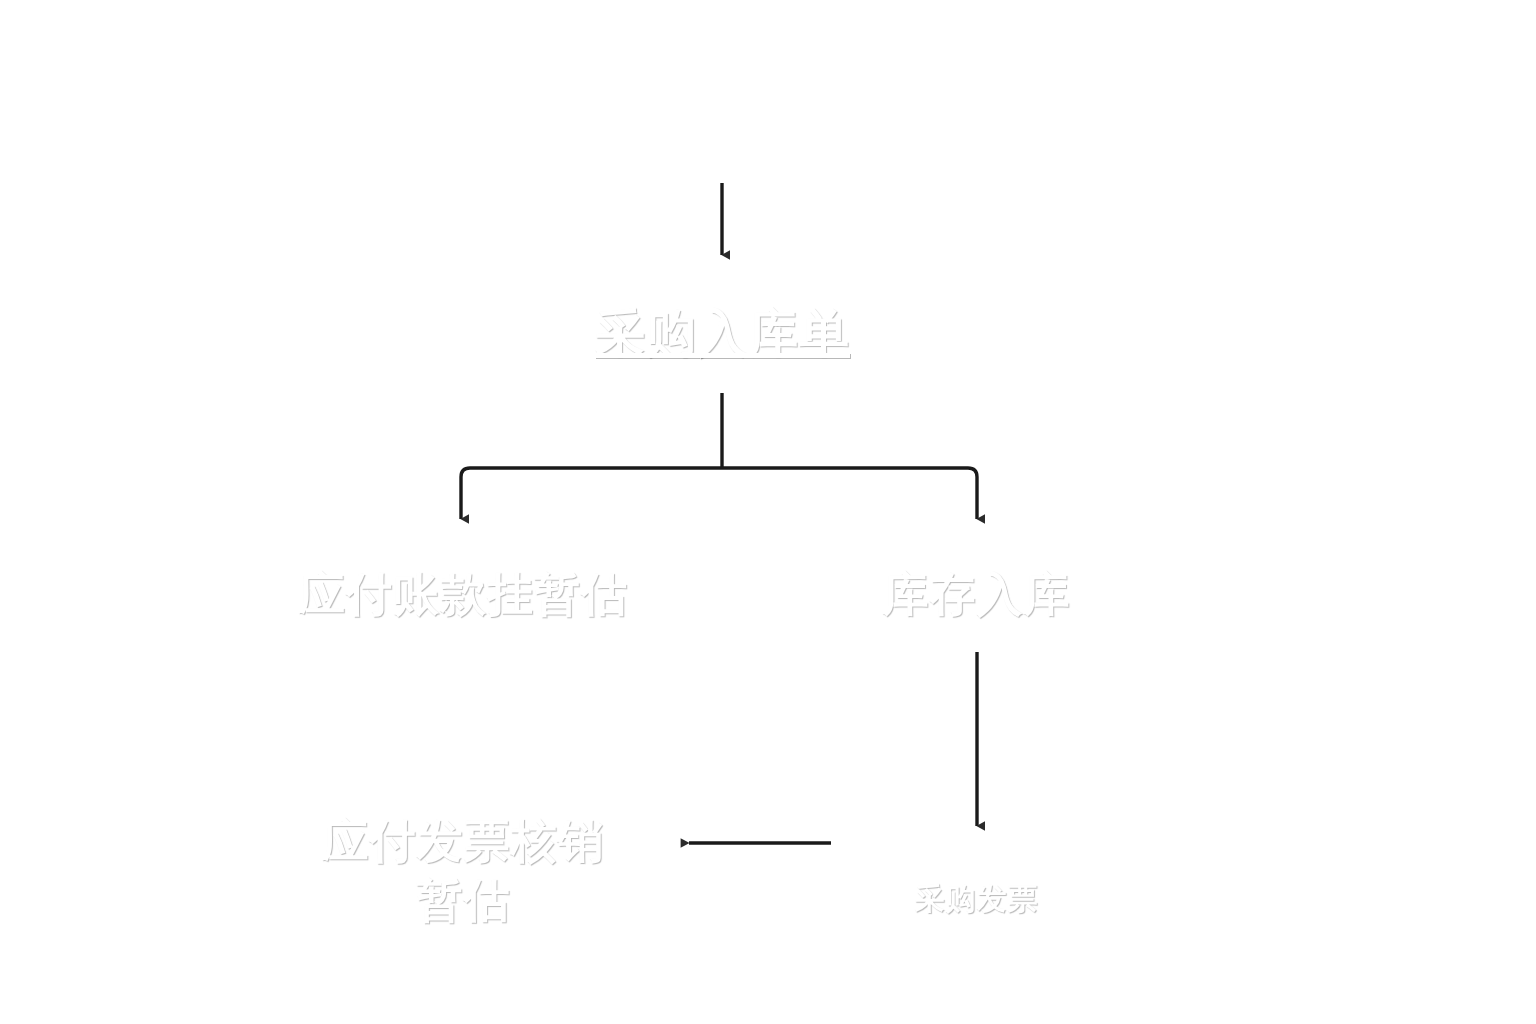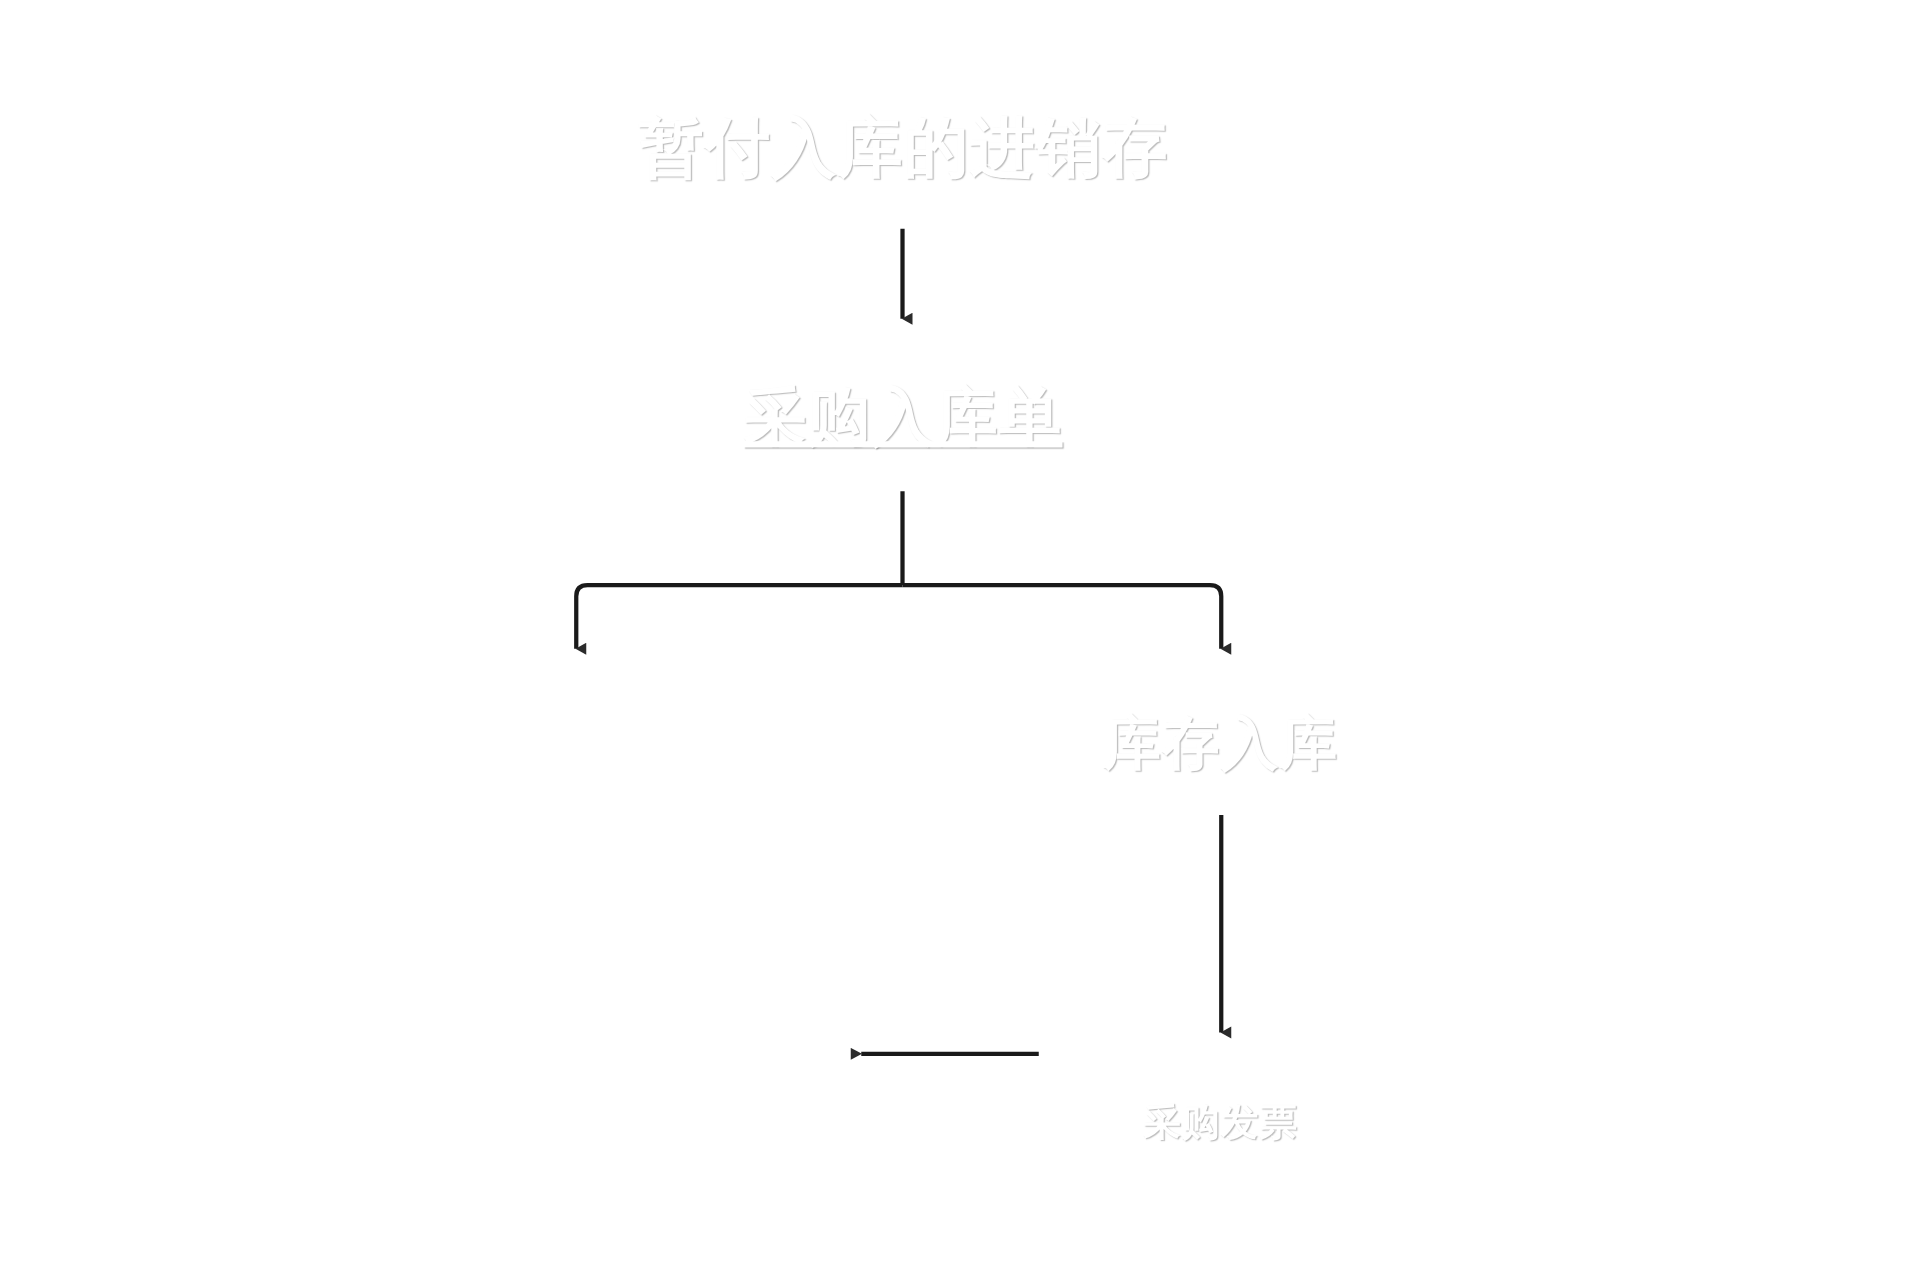--- a/index.html
+++ b/index.html
@@ -73,23 +73,25 @@
 
     <path d="M722,468 L470,468 Q461,468 461,477 L461,519" fill="none" stroke="#1a1a1a" stroke-width="3.4" marker-end="url(#arrow-down)"></path>
 
     <path d="M722,468 L968,468 Q977,468 977,477 L977,519" fill="none" stroke="#1a1a1a" stroke-width="3.4" marker-end="url(#arrow-down)"></path>
 
     <path d="M977,652 L977,826" fill="none" stroke="#1a1a1a" stroke-width="3.4" marker-end="url(#arrow-down)"></path>
 
     <path d="M831,843 L689,843" fill="none" stroke="#1a1a1a" stroke-width="3.4" marker-end="url(#arrow-left)"></path>
   </svg>
 
-  <div class="node" id="node-0">暂付入库的进销存</div>
 
   <div class="node" id="node-1">采购入库单</div>
 
+  <div class="node" id="node-2">应付账款挂暂估</div>
 
   <div class="node" id="node-3">库存入库</div>
 
+  <div class="node" id="node-4">应付发票核销
+暂估</div>
 
   <div class="node" id="node-5">采购发票</div>
 
 </div>
 
 </body></html>

